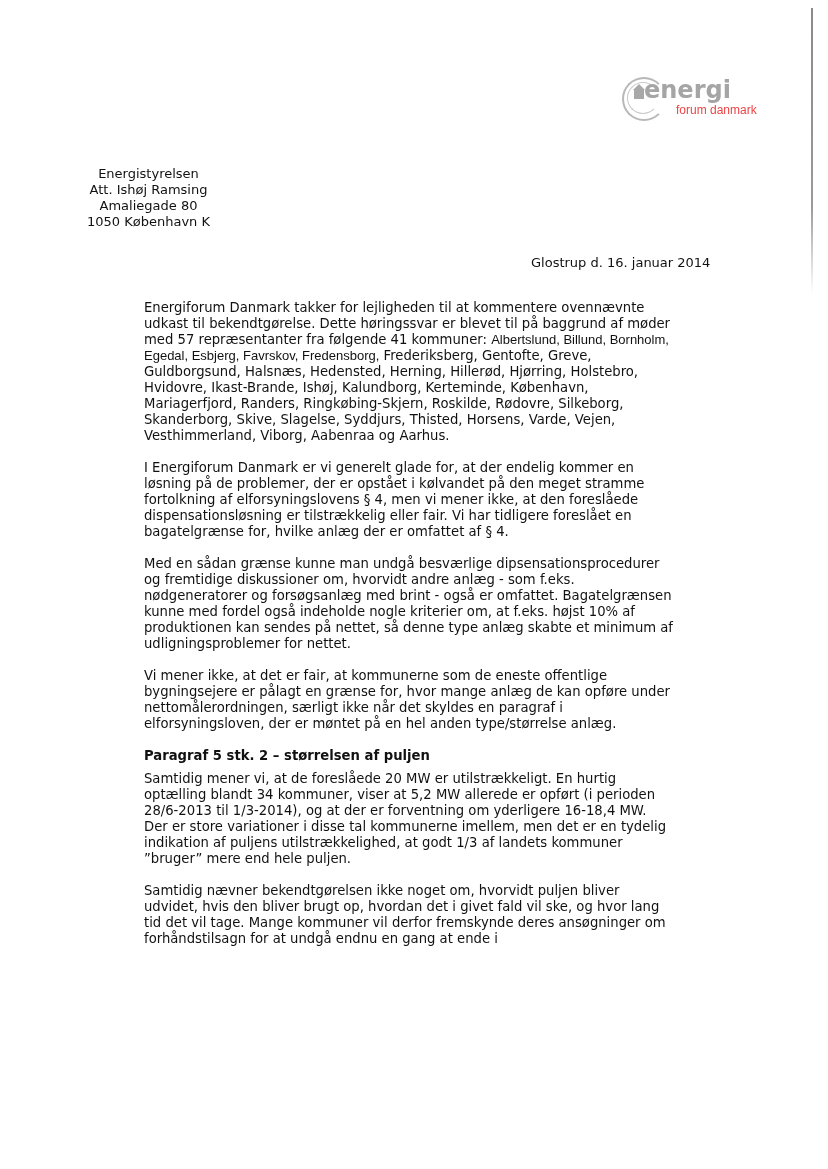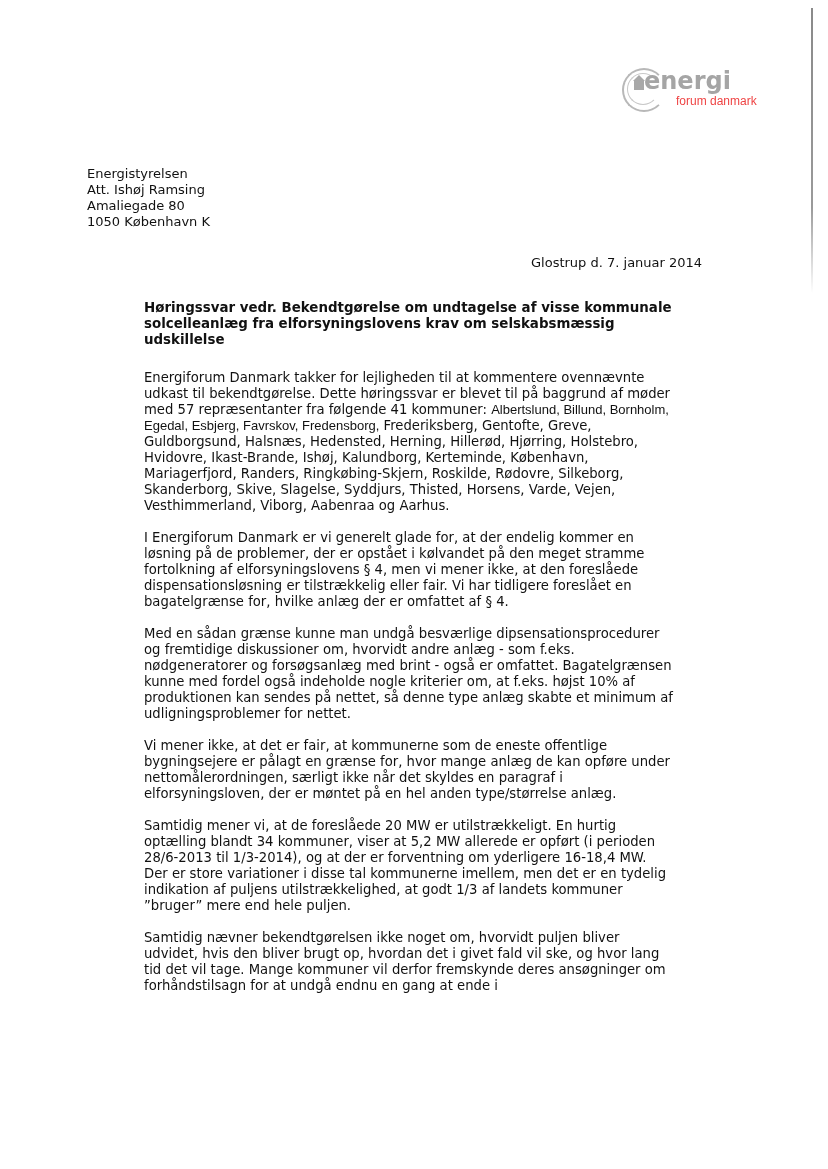--- a/index.html
+++ b/index.html
@@ -1,26 +1,26 @@
 <!DOCTYPE html>
 <html><head>
   <meta charset="utf-8">
   <style>
     html, body { margin: 0; padding: 0; background: #ffffff; }
     body { width: 828px; height: 1169px; position: relative; overflow: hidden; font-family: "DejaVu Sans", sans-serif; color: #111; }
     .edge-line { position: absolute; left: 811px; top: 8px; width: 2px; height: 285px; background: linear-gradient(#8a8a8a, #9a9a9a 70%, rgba(180,180,180,0)); }
-    .logo { position: absolute; left: 622px; top: 65px; width: 170px; height: 50px; }
+    .logo { position: absolute; left: 622px; top: 74px; width: 170px; height: 50px; }
     .logo .ring { position: absolute; left: 0; top: 3px; width: 40px; height: 40px; border: 2px solid #b8b8b8; border-radius: 50%; border-right-color: transparent; }
     .logo .ring2 { position: absolute; left: 5px; top: 8px; width: 30px; height: 30px; border: 1.5px solid #c8c8c8; border-radius: 50%; border-right-color: transparent; }
     .logo .house { position: absolute; left: 12px; top: 16px; width: 10px; height: 9px; background: #a8a8a8; }
     .logo .house:before { content: ""; position: absolute; left: -1px; top: -6px; border-left: 6px solid transparent; border-right: 6px solid transparent; border-bottom: 6px solid #a8a8a8; }
     .logo .word { position: absolute; left: 22px; top: 2px; font-family: "DejaVu Sans", sans-serif; font-weight: bold; font-size: 24px; color: #a5a5a5; letter-spacing: 0px; }
     .logo .sub { position: absolute; left: 54px; top: 29px; font-family: "Liberation Sans", sans-serif; font-size: 12px; color: #ef4444; }
     .address { position: absolute; left: 87px; top: 166px; font-size: 13px; line-height: 16px; }
-    .address div { white-space: nowrap; }
+    .address div { white-space: nowrap; text-align: center; }
     .dateline { position: absolute; left: 531px; top: 255px; font-size: 13px; white-space: nowrap; }
     .content { position: absolute; left: 144px; top: 300px; width: 530px; font-size: 13.2px; line-height: 16px; }
     .title { font-weight: bold; font-size: 13.4px; line-height: 16px; margin: 0 0 22px 0; }
     p { margin: 0 0 16px 0; }
     .municipalities { font-family: "Liberation Sans", sans-serif; font-size: 13px; }
     .section-heading { font-weight: bold; margin: 0; }
     .section-block p { margin-top: 7px; }
   </style>
 </head>
 <body>
@@ -35,32 +35,32 @@
   <span class="sub">forum danmark</span>
 </div>
 
 <div class="address">
   <div>Energistyrelsen</div>
   <div>Att. Ishøj Ramsing</div>
   <div>Amaliegade 80</div>
   <div>1050 København K</div>
 </div>
 
-<div class="dateline">Glostrup d. 7. januar 2014</div>
+<div class="dateline">Glostrup d. 16. januar 2014</div>
 
 <div class="content">
-  <div class="title">Høringssvar vedr. Bekendtgørelse om undtagelse af visse kommunale solcelleanlæg fra elforsyningslovens krav om selskabsmæssig udskillelse</div>
 
   <p><span>Energiforum Danmark takker for lejligheden til at kommentere ovennævnte udkast til bekendtgørelse. Dette høringssvar er blevet til på baggrund af møder med 57 repræsentanter fra følgende 41 kommuner:</span>
     <span class="municipalities">Albertslund, Billund, Bornholm, Egedal, Esbjerg, Favrskov, Fredensborg,</span>
     <span>Frederiksberg, Gentofte, Greve, Guldborgsund, Halsnæs, Hedensted, Herning, Hillerød, Hjørring, Holstebro, Hvidovre, Ikast-Brande, Ishøj, Kalundborg, Kerteminde, København, Mariagerfjord, Randers, Ringkøbing-Skjern, Roskilde, Rødovre, Silkeborg, Skanderborg, Skive, Slagelse, Syddjurs, Thisted, Horsens, Varde, Vejen, Vesthimmerland, Viborg, Aabenraa og Aarhus.</span>
   </p>
 
   <p>I Energiforum Danmark er vi generelt glade for, at der endelig kommer en løsning på de problemer, der er opstået i kølvandet på den meget stramme fortolkning af elforsyningslovens § 4, men vi mener ikke, at den foreslåede dispensationsløsning er tilstrækkelig eller fair. Vi har tidligere foreslået en bagatelgrænse for, hvilke anlæg der er omfattet af § 4.</p>
   <p>Med en sådan grænse kunne man undgå besværlige dipsensationsprocedurer og fremtidige diskussioner om, hvorvidt andre anlæg - som f.eks. nødgeneratorer og forsøgsanlæg med brint - også er omfattet. Bagatelgrænsen kunne med fordel også indeholde nogle kriterier om, at f.eks. højst 10% af produktionen kan sendes på nettet, så denne type anlæg skabte et minimum af udligningsproblemer for nettet.</p>
   <p>Vi mener ikke, at det er fair, at kommunerne som de eneste offentlige bygningsejere er pålagt en grænse for, hvor mange anlæg de kan opføre under nettomålerordningen, særligt ikke når det skyldes en paragraf i elforsyningsloven, der er møntet på en hel anden type/størrelse anlæg.</p>
 
   <div class="section-block">
+    <div class="section-heading">Paragraf 5 stk. 2 – størrelsen af puljen</div>
     <p>Samtidig mener vi, at de foreslåede 20 MW er utilstrækkeligt. En hurtig optælling blandt 34 kommuner, viser at 5,2 MW allerede er opført (i perioden 28/6-2013 til 1/3-2014), og at der er forventning om yderligere 16-18,4 MW. Der er store variationer i disse tal kommunerne imellem, men det er en tydelig indikation af puljens utilstrækkelighed, at godt 1/3 af landets kommuner ”bruger” mere end hele puljen.</p>
   </div>
 
   <p>Samtidig nævner bekendtgørelsen ikke noget om, hvorvidt puljen bliver udvidet, hvis den bliver brugt op, hvordan det i givet fald vil ske, og hvor lang tid det vil tage. Mange kommuner vil derfor fremskynde deres ansøgninger om forhåndstilsagn for at undgå endnu en gang at ende i</p>
 </div>
 
 </body></html>

